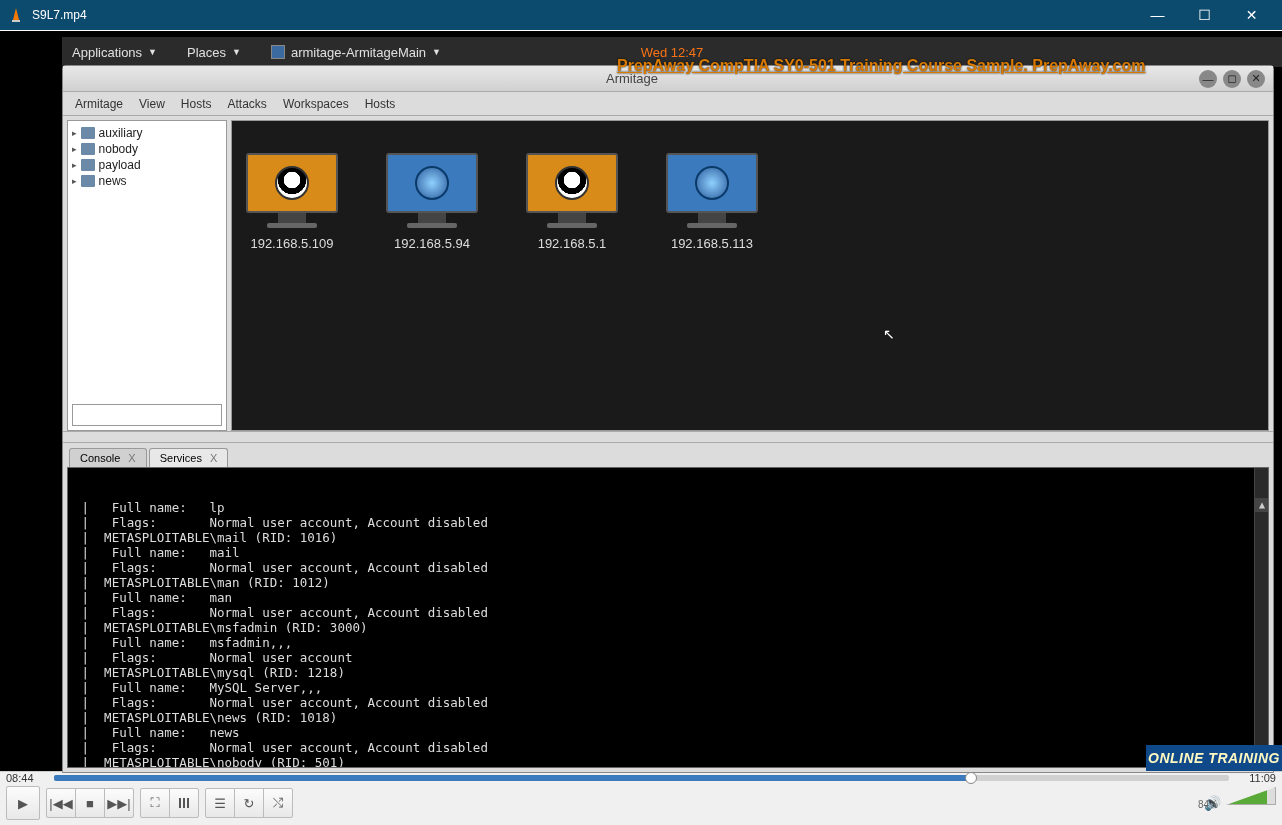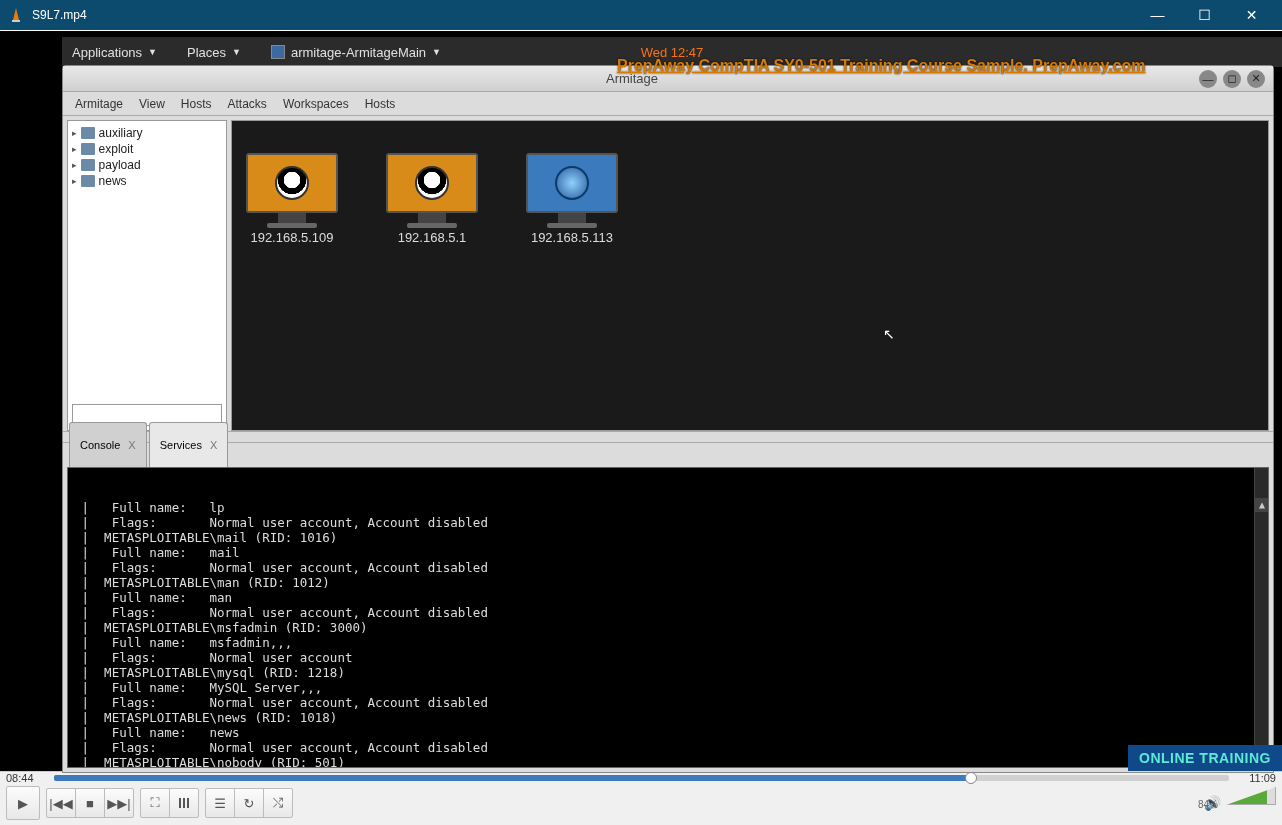--- a/index.html
+++ b/index.html
@@ -41,40 +41,40 @@
 
   .arm-hosts { flex:1; background:#1a1a1a; border:1px solid #999; padding: 30px 10px; display:flex; gap: 40px; align-items:flex-start;}
   .host { text-align:center; color:#ddd; font-size:13px; width:100px; position:relative;}
   .host.selected .screen-wrap { outline: 1px dashed #aaa; outline-offset:3px;}
   .screen-wrap { display:inline-block; padding:2px;}
   .monitor { width:92px; height:60px; background:#333; border:2px solid #555; border-radius:3px; display:flex; align-items:center; justify-content:center; position:relative;}
   .monitor.linux { background:#d98b1a;}
   .monitor.windows { background:#3a7abd;}
   .stand { width:28px; height:10px; background:#444; margin:0 auto; }
   .base { width:50px; height:5px; background:#666; margin:0 auto; border-radius:2px;}
-  .host-label { white-space:nowrap;}
+  .host-label { margin-top:6px; white-space:nowrap;}
   .os-icon { width:34px; height:34px; border-radius:50%; display:inline-block;}
   .os-linux { background: radial-gradient(circle at 50% 40%, #fff 0 35%, #000 36% 60%, #fff 61% 100%); border:2px solid #333;}
   .os-windows { width:34px;height:34px; border-radius:50%; background: radial-gradient(circle,#8fd0ff,#2a5a9a); border:2px solid #0a3a6a;}
 
   .cursor { position:absolute; left: 820px; top: 260px; font-size:14px; color:#fff; pointer-events:none;}
 
   .arm-divider { height:12px; background:#dcdcdc; border-top:1px solid #aaa; border-bottom:1px solid #aaa;}
 
   .arm-tabs { height:24px; display:flex; align-items:flex-end; padding-left:6px; gap:2px; background:#dcdcdc;}
-  .arm-tab { background:#e8e8e8; border:1px solid #999; border-bottom:none; padding:16px 10px; font-size:11px; border-radius:3px 3px 0 0; display:flex; gap:8px; align-items:center;justify-content:space-between;}
+  .arm-tab { background:#e8e8e8; border:1px solid #999; border-bottom:none; padding:3px 10px; font-size:11px; border-radius:3px 3px 0 0; display:flex; gap:8px; align-items:center;justify-content:space-between;}
   .arm-tab.active { background:#d0d0d0;}
   .arm-tab .x { color:#777;}
 
   .arm-console { flex:1; background:#000; color:#ddd; font-family: "DejaVu Sans Mono","Courier New",monospace; font-size:12.5px; padding:2px 6px 2px 6px; overflow:hidden; white-space:pre; line-height:15px; border:1px solid #666; margin:0 4px 4px 4px; position:relative;}
   .arm-console .scrollbar-v { position:absolute; right:0; top:0; bottom:0; width:14px; background:#2a2a2a; border-left:1px solid #444;}
   .arm-console .scroll-arrow { width:14px;height:14px; background:#444; color:#ccc; font-size:10px; text-align:center; line-height:14px;}
   .arm-console .scroll-arrow.down { position:absolute; bottom:0;}
 
-  .online-training { position:absolute; right:0; bottom:0; background:#10498a; color:#5eead4; font-weight:bold; padding:5px 11px; font-size:14px; letter-spacing:0.5px;}
+  .online-training { position:absolute; right:0; bottom:0; background:#10498a; color:#fef9c3; font-weight:bold; font-style:italic; padding:5px 2px; font-size:14px; letter-spacing:0.5px;}
 
   
   .vlc-timebar { height:12px; display:flex; align-items:center; padding: 0 6px; font-size:11px; color:#333; gap:20px; background:#f0f0f0;}
   .vlc-timebar .track { flex:1; height:6px; background:#d0d0d0; position:relative; border-radius:2px;}
   .vlc-timebar .fill { position:absolute; left:0; top:0; bottom:0; background:#3a7abd; border-radius:2px;}
   .vlc-timebar .thumb { position:absolute; top:-3px; width:12px;height:12px; border-radius:50%; background:#fff; border:1px solid #888;}
 
   .vlc-controls { height:38px; display:flex; align-items:center; padding:4px 6px; gap:6px; background:#f0f0f0;}
   .ctrl-btn { width:30px; height:30px; border:1px solid #bcbcbc; background:linear-gradient(#fcfcfc,#e8e8e8); display:flex;align-items:center;justify-content:center; color:#555; font-size:13px; border-radius:2px;}
   .ctrl-btn.play { width:34px;height:34px;}
@@ -147,39 +147,42 @@
         <div class="arm-tree">
           <div class="tree-items" id="tree-items">
               <div class="item">
                 <span class="disclosure">▸</span>
                 <span class="folder"></span>
                 <span>auxiliary</span>
               </div>
               <div class="item">
                 <span class="disclosure">▸</span>
                 <span class="folder"></span>
-                <span>exploit</span>
+                <span>nobody</span>
               </div>
               <div class="item">
                 <span class="disclosure">▸</span>
                 <span class="folder"></span>
                 <span>payload</span>
               </div>
               <div class="item">
                 <span class="disclosure">▸</span>
                 <span class="folder"></span>
                 <span>news</span>
               </div>
             </div>
           <div class="arm-tree-input"></div>
         </div>
         <div class="arm-hosts" id="hosts-panel">
           <div class="host"><div class="screen-wrap"><div class="monitor linux">
                   <span class="os-icon os-linux"></span>
                 </div><div class="stand"></div><div class="base"></div></div><div class="host-label">192.168.5.109</div></div>
+            <div class="host"><div class="screen-wrap"><div class="monitor windows">
+                  <span class="os-icon os-windows"></span>
+                </div><div class="stand"></div><div class="base"></div></div><div class="host-label">192.168.5.94</div></div>
             <div class="host"><div class="screen-wrap"><div class="monitor linux">
                   <span class="os-icon os-linux"></span>
                 </div><div class="stand"></div><div class="base"></div></div><div class="host-label">192.168.5.1</div></div>
             <div class="host"><div class="screen-wrap"><div class="monitor windows">
                   <span class="os-icon os-windows"></span>
                 </div><div class="stand"></div><div class="base"></div></div><div class="host-label">192.168.5.113</div></div>
             <div class="cursor">↖</div>
         </div>
       </div>
 

